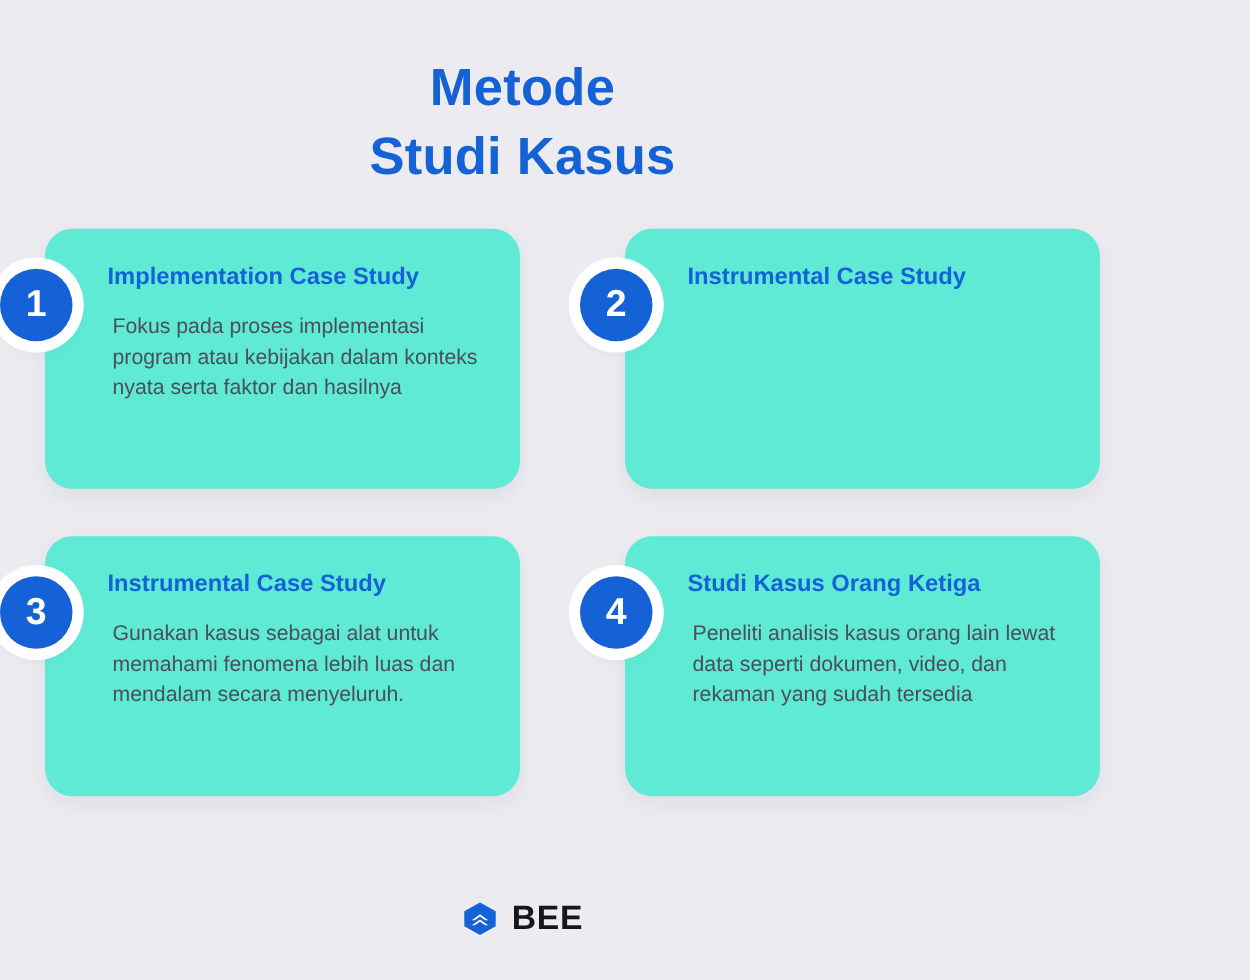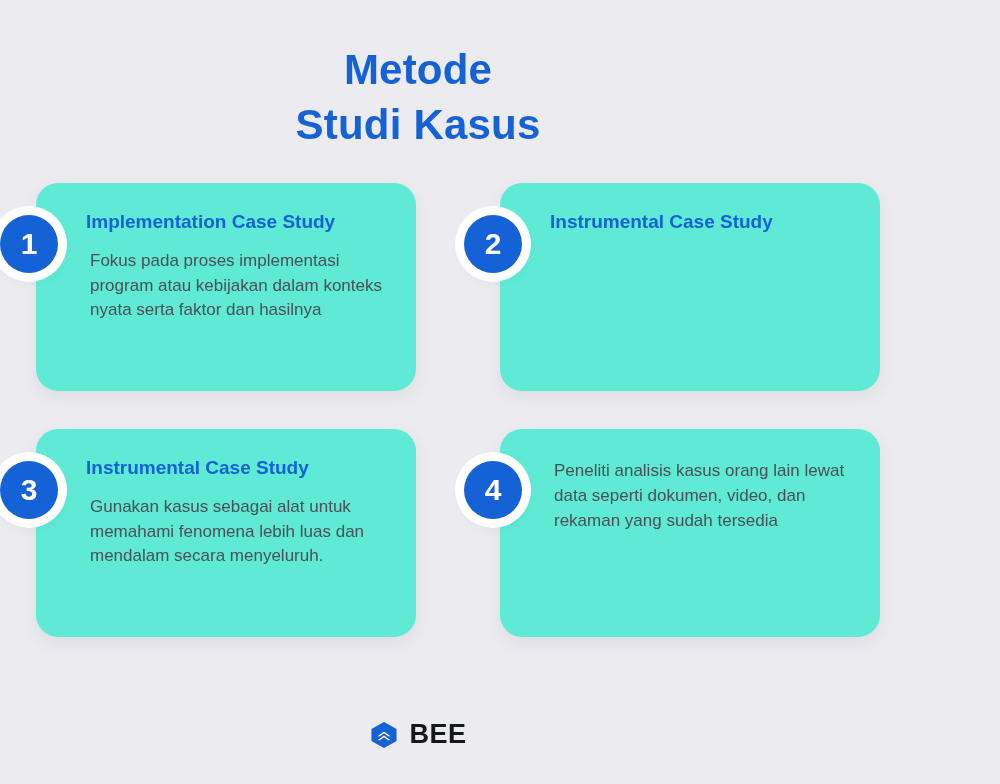--- a/index.html
+++ b/index.html
@@ -136,20 +136,21 @@
       <div class="badge">3</div>
       <div class="card">
         <p class="card-title">Instrumental Case Study</p>
         <p class="card-body">Gunakan kasus sebagai alat untuk memahami fenomena lebih luas dan mendalam secara menyeluruh.</p>
       </div>
     </div>
 
     <div class="card-wrap">
       <div class="badge">4</div>
       <div class="card">
+        <p class="card-title">Studi Kasus Orang Ketiga</p>
         <p class="card-body">Peneliti analisis kasus orang lain lewat data seperti dokumen, video, dan rekaman yang sudah tersedia</p>
       </div>
     </div>
 
   </div>
 
   <div class="footer">
     <svg class="logo-mark" viewBox="0 0 32 32">
       <path d="M16 2.2 L29.4 9.6 L29.4 22.4 L16 29.8 L2.6 22.4 L2.6 9.6 Z" fill="#1561d6"></path>
       <path d="M9 17.2 L16 12.2 L23 17.2 L20.4 17.2 L16 14.1 L11.6 17.2 Z" fill="#ffffff"></path>

